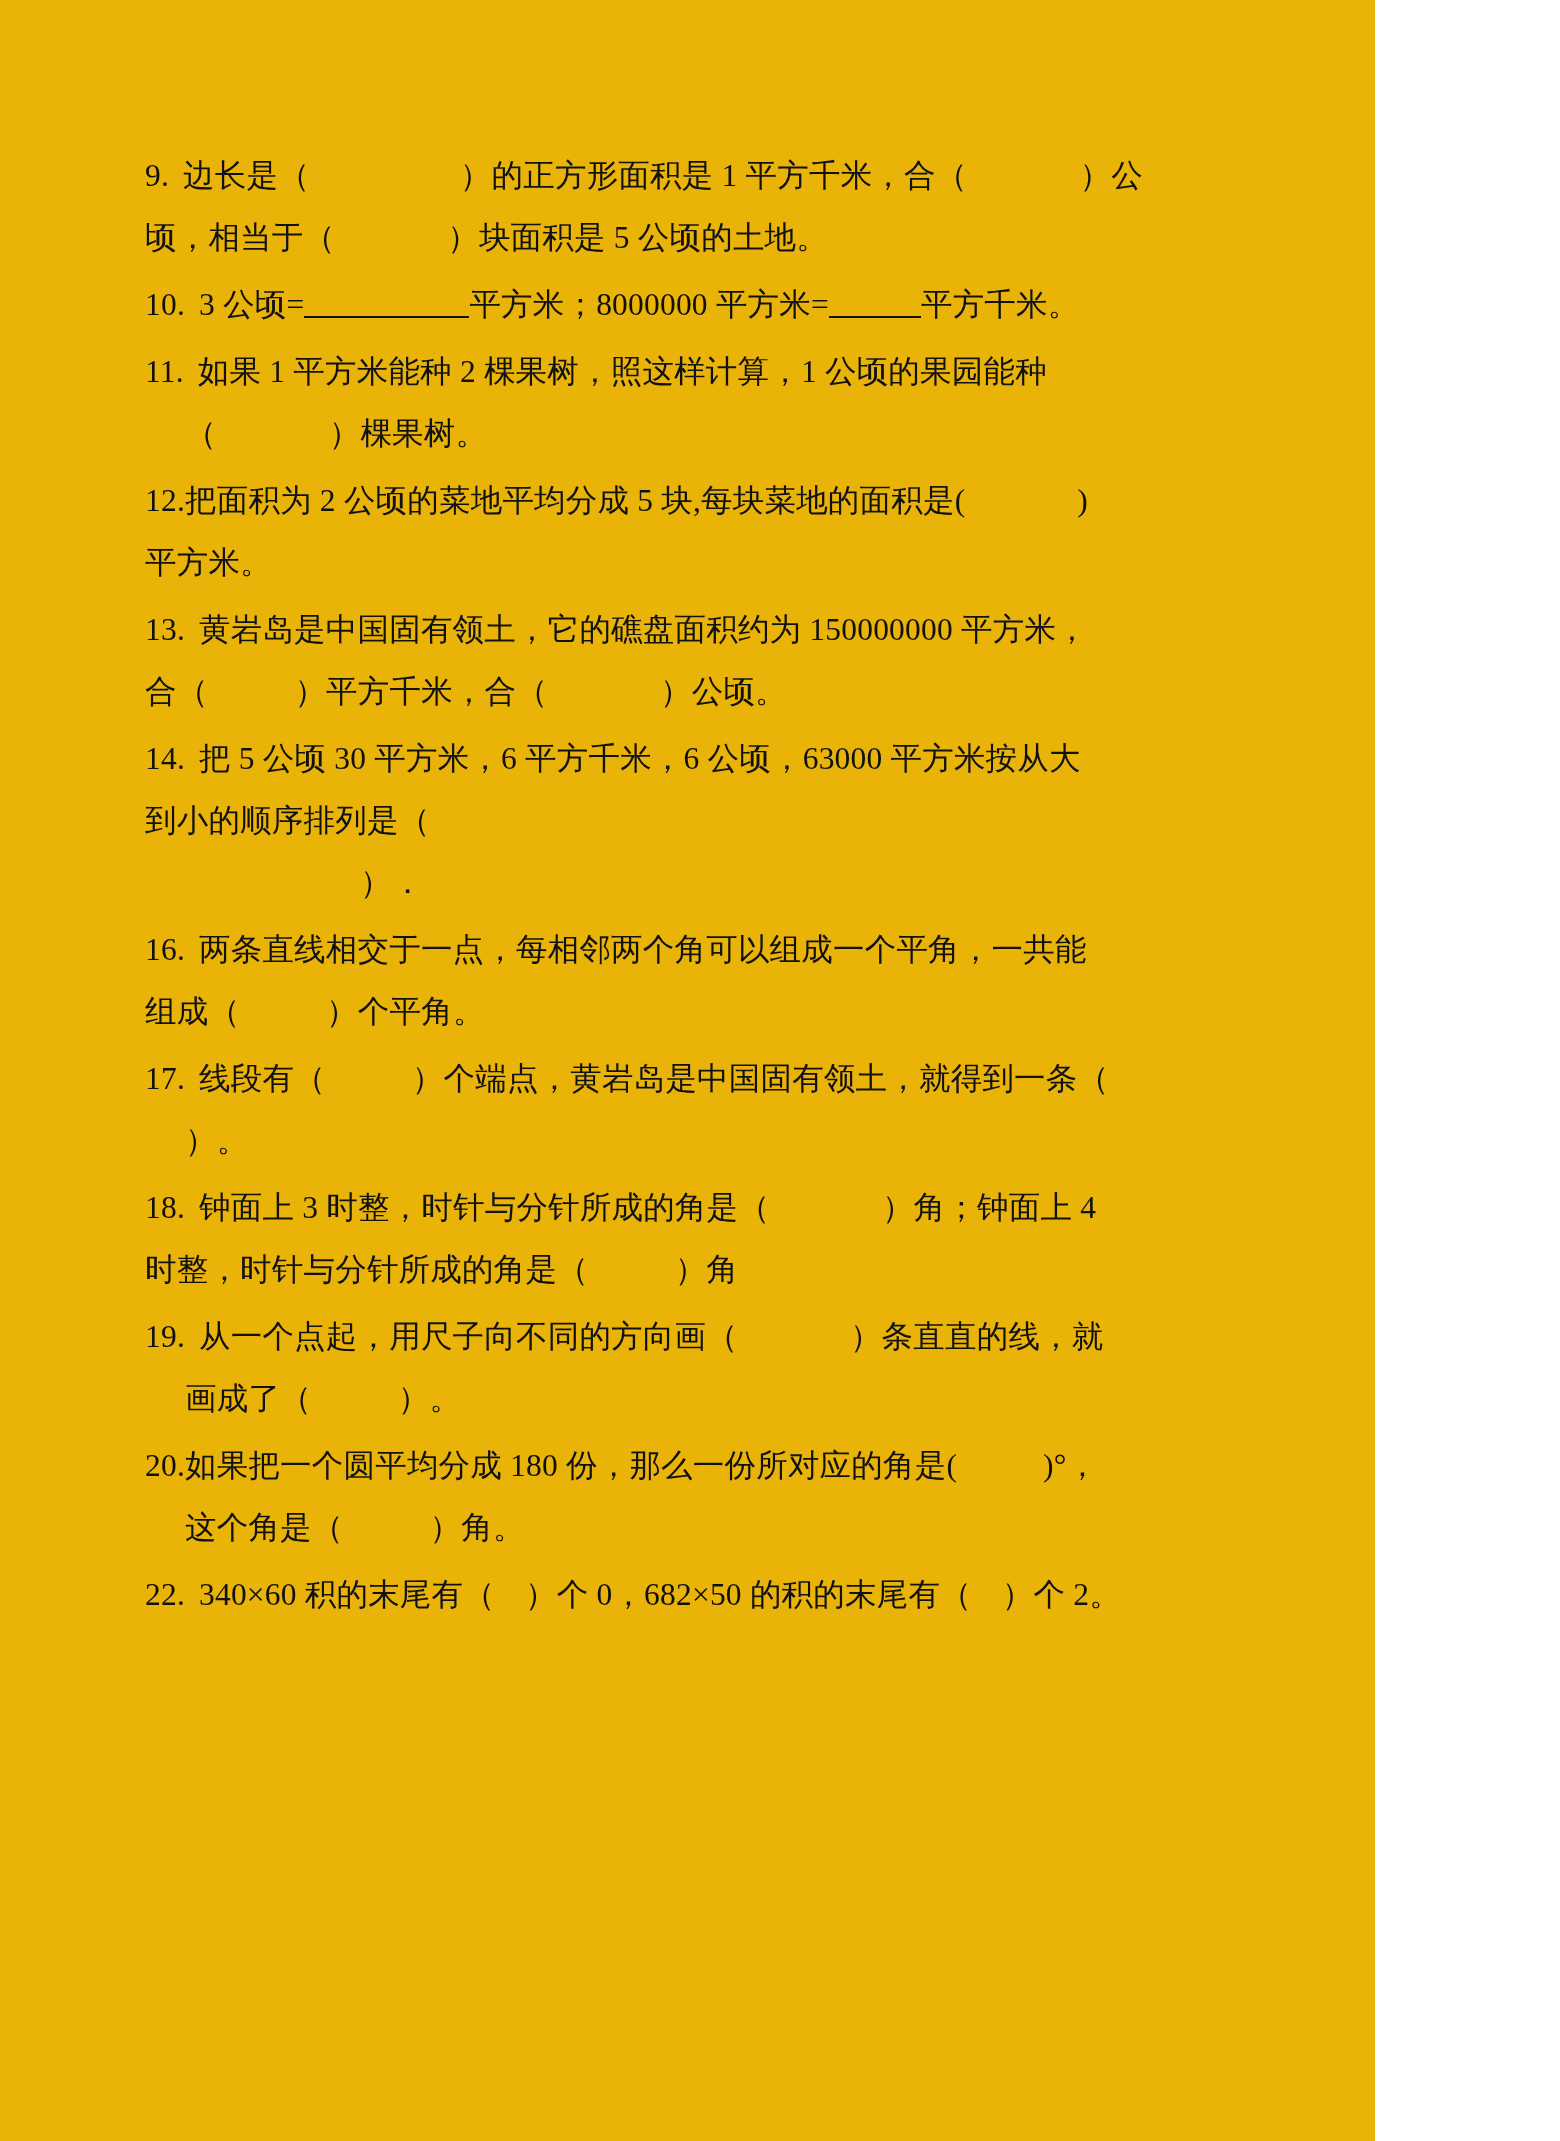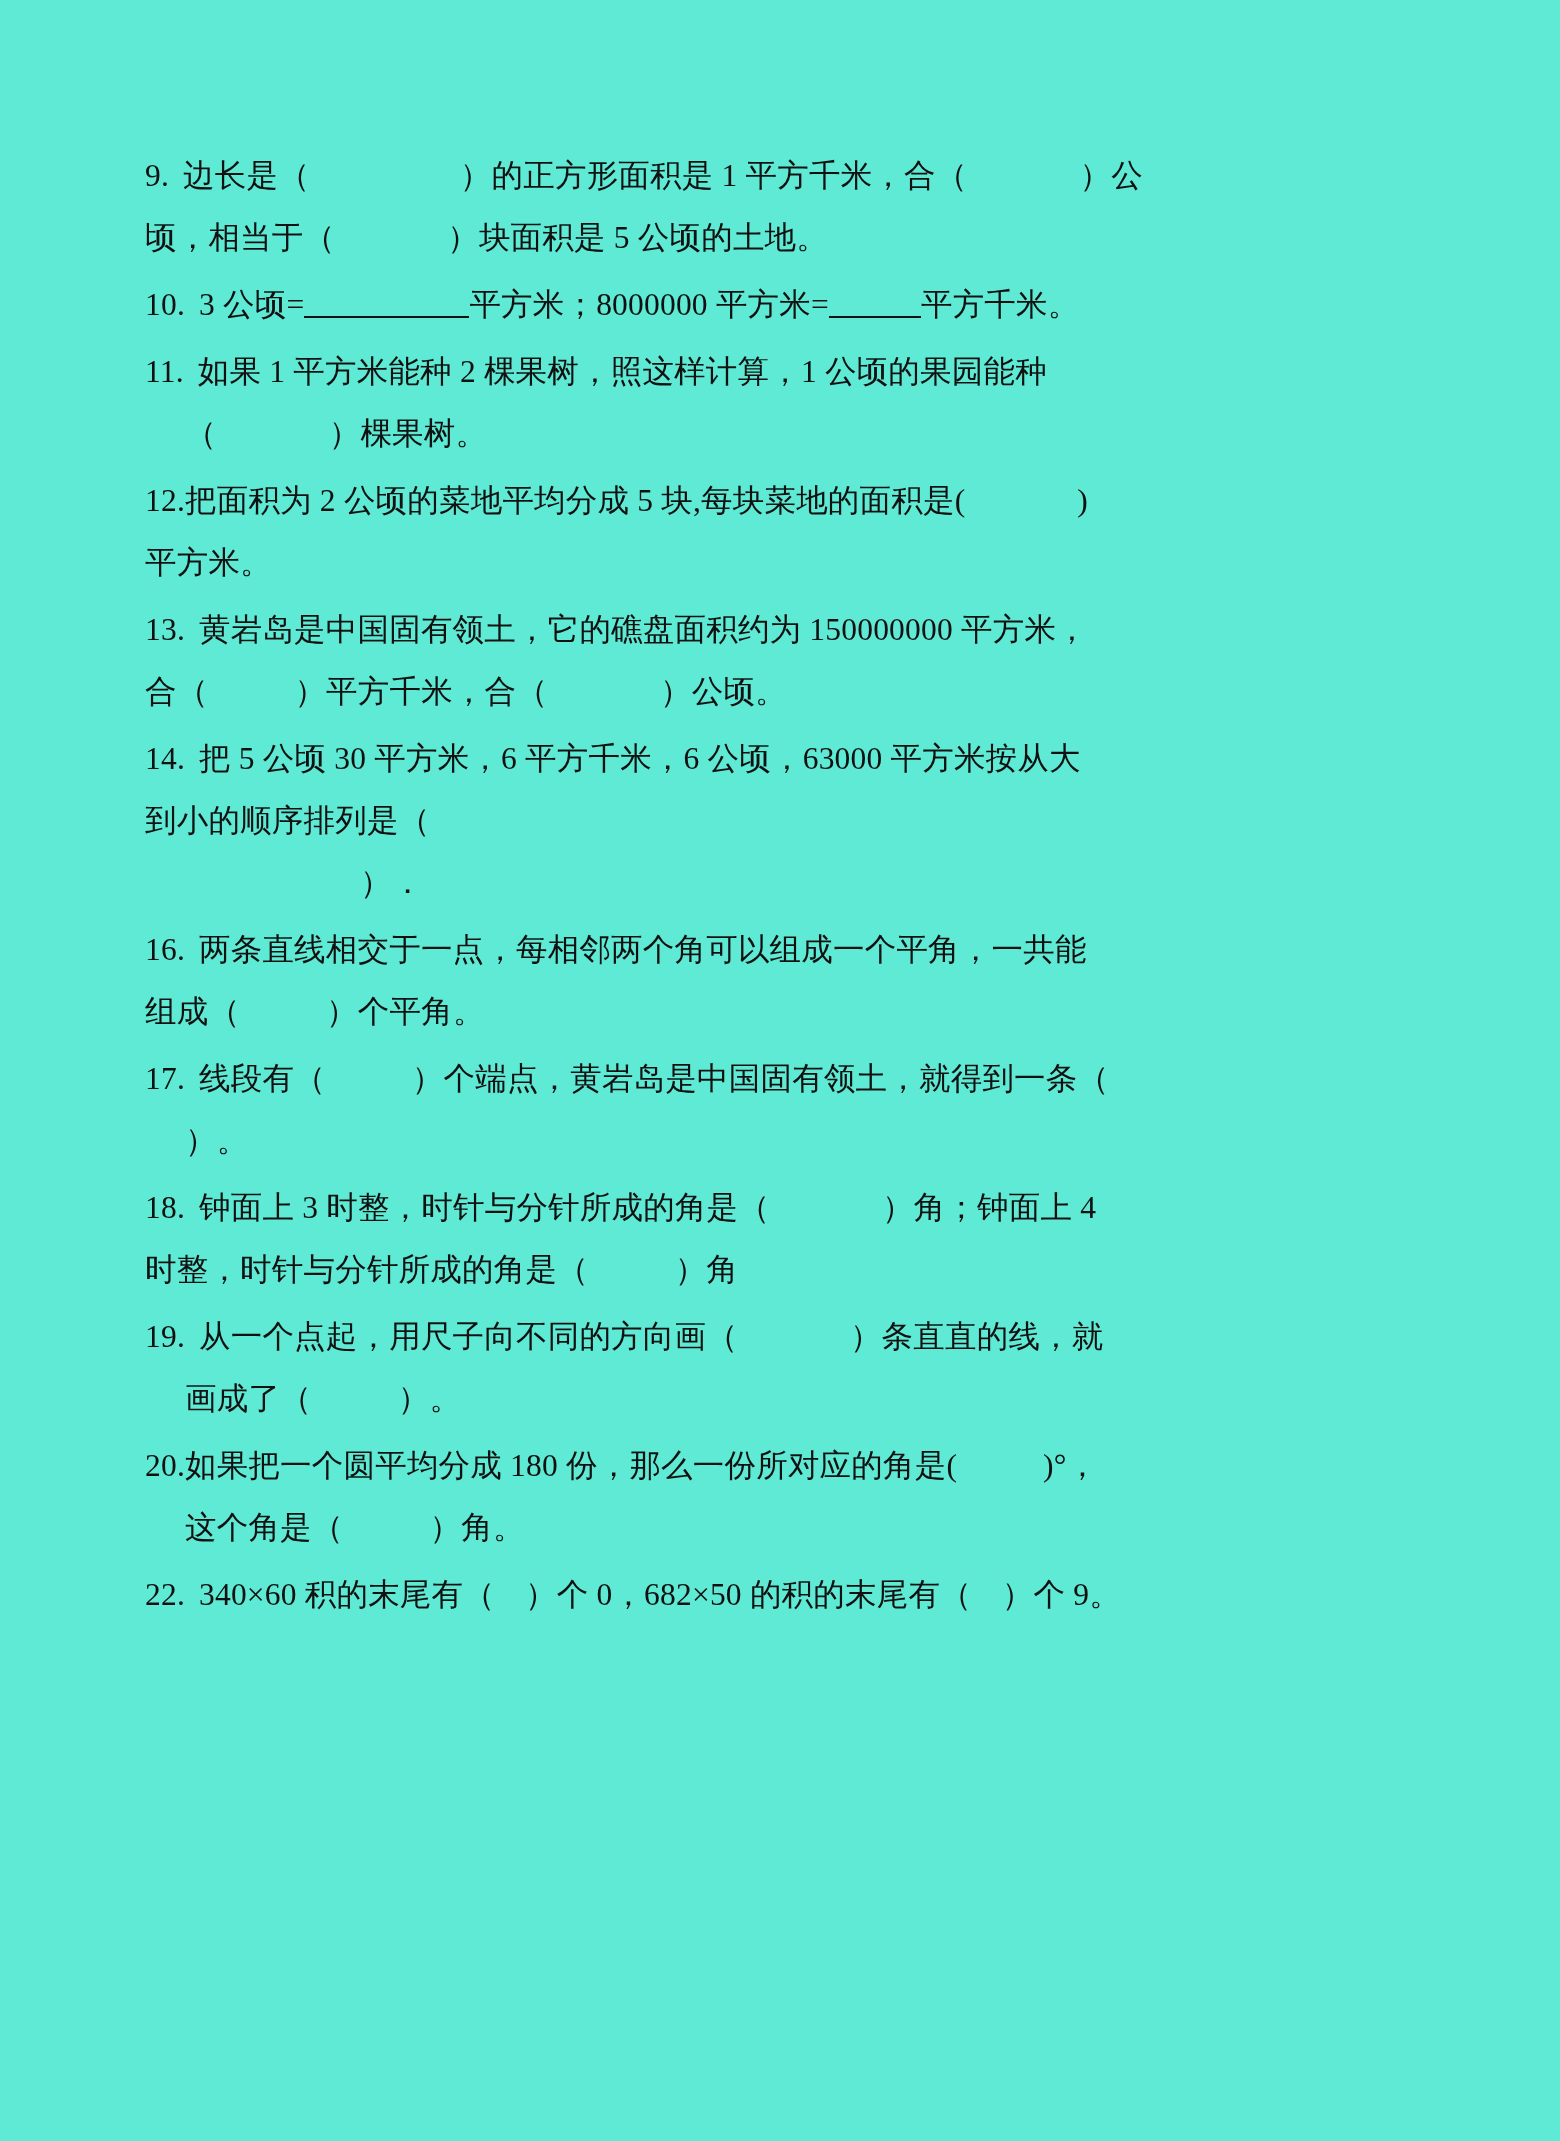--- a/index.html
+++ b/index.html
@@ -9,24 +9,24 @@
   }
   body {
     width: 1560px;
     height: 2141px;
     font-family: "Liberation Serif", "DejaVu Serif", serif;
     color: #111111;
     -webkit-font-smoothing: antialiased;
   }
   .page {
     box-sizing: border-box;
-    width: 1560px;
+    width: 1375px;
     height: 2141px;
     padding: 150px 120px 80px 145px;
-    background: #5eead4;
+    background: #eab308;
   }
   .q {
     font-size: 31.5px;
     line-height: 1.62;
     margin: 0 0 16px 0;
     letter-spacing: 0.2px;
     text-align: left;
     word-break: break-word;
   }
   .sp-xl { display: inline-block; width: 150px; }
@@ -112,16 +112,16 @@
     <span>19.</span><span class="sp-t"></span><span>从一个点起，用尺子向不同的方向画（</span><span class="sp-l"></span><span>）条直直的线，就</span>
     <span class="line2"><span class="lead-indent"></span><span>画成了（</span><span class="sp-m"></span><span>）。</span></span>
   </p>
 
   <p class="q">
     <span>20.</span><span>如果把一个圆平均分成 180 份，那么一份所对应的角是(</span><span class="sp-m"></span><span>)°，</span>
     <span class="line2"><span class="lead-indent"></span><span>这个角是（</span><span class="sp-m"></span><span>）角。</span></span>
   </p>
 
   <p class="q">
-    <span>22.</span><span class="sp-t"></span><span>340×60 积的末尾有（</span><span class="sp-xs"></span><span>）个 0，682×50 的积的末尾有（</span><span class="sp-xs"></span><span>）个 9。</span>
+    <span>22.</span><span class="sp-t"></span><span>340×60 积的末尾有（</span><span class="sp-xs"></span><span>）个 0，682×50 的积的末尾有（</span><span class="sp-xs"></span><span>）个 2。</span>
   </p>
 
 </div>
 
 </body></html>

